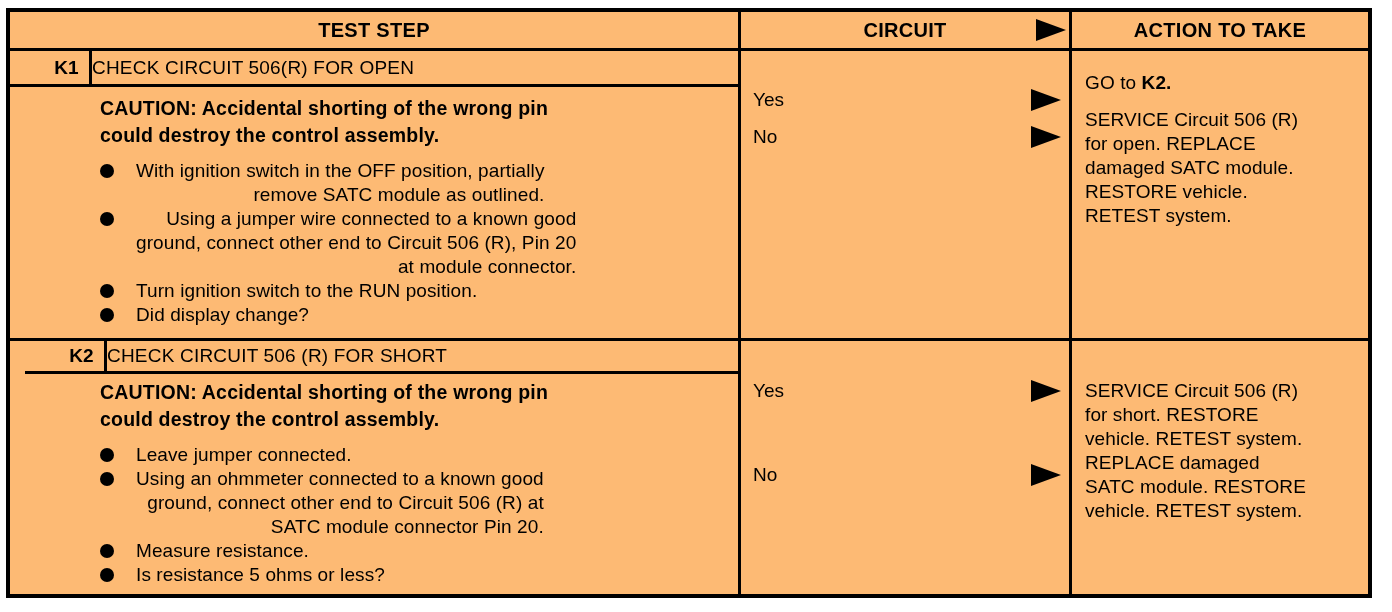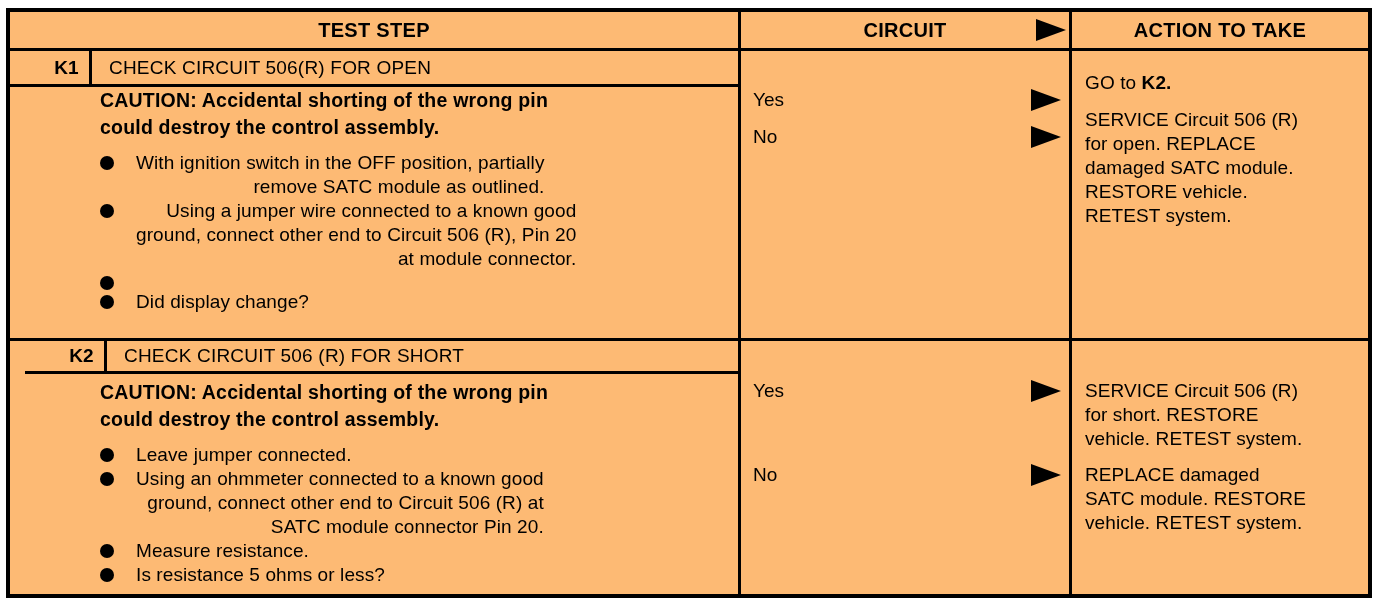--- a/index.html
+++ b/index.html
@@ -34,22 +34,22 @@
   .h-tri { position:absolute; right:3px; top:50%; transform:translateY(-50%); }
 
   
   .step-head { height:36px; border-bottom:3px solid #000; display:flex; align-items:stretch; }
   .step-head.k2 { height:33px;margin-left:15px; }
   .step-id {
     width:82px; flex:none; border-right:3px solid #000;
     display:flex; align-items:center; justify-content:center;
     font-weight:bold; font-size:19px;padding-left:34px;
   }
-  .step-title { display:flex; align-items:center; padding-left:17px; font-size:19px; letter-spacing:0.2px;text-align:center; }
-  .step-body { padding:0 24px 0 90px; }
+  .step-title { display:flex; align-items:center; font-size:19px; letter-spacing:0.2px;text-align:center; }
+  .step-body { padding:8px 24px 0 90px; }
   .step-body.k2 { padding-top:5px; }
   .caution {
     font-weight:bold; font-size:19.5px; line-height:27px; white-space:pre-line; letter-spacing:0.2px;
   }
   .bullets { margin-top:10px; }
   .bullet { display:flex; line-height:24px; font-size:19px;text-align:right; }
   .dot { width:14px; height:14px; border-radius:50%; background:#000; flex:none; margin:5px 22px 0 0; }
   .btext { white-space:pre-line; letter-spacing:0.1px; }
   .bullet.bold .btext { font-weight:normal; }
 
@@ -58,21 +58,21 @@
   .result-cell.k2 { padding-top:38px; }
   .rrow { display:flex; align-items:center; justify-content:space-between; height:24px; }
   .rrow.gap-k1 { margin-top:13px; }
   .rrow.gap-k2 { margin-top:60px; }
 
   
   .action-cell { padding:20px 4px 0 13px; font-size:19px; }
   .action-cell.k2 { padding-top:38px; }
   .act { line-height:24px; white-space:pre-line; letter-spacing:0.1px; }
   .act.gap-a1 { margin-top:13px; }
-  .act.gap-a2 { margin-top:12px; }
+  .act.gap-a2 { }
   .act b { font-weight:bold; }
 </style>
 </head>
 <body>
 
 <div class="page">
   <div class="table">
 
     <div class="cell hcell br bb">
       <span>TEST STEP</span>
@@ -100,20 +100,21 @@
 remove SATC module as outlined.</span>
           </div>
           <div class="bullet">
             <span class="dot"></span>
             <span class="btext">Using a jumper wire connected to a known good
 ground, connect other end to Circuit 506 (R), Pin 20
 at module connector.</span>
           </div>
           <div class="bullet">
             <span class="dot"></span>
+            <span class="btext">Turn ignition switch to the RUN position.</span>
           </div>
           <div class="bullet bold">
             <span class="dot"></span>
             <span class="btext">Did display change?</span>
           </div>
         </div>
       </div>
     </div>
 
     <div class="cell result-cell br bb">

